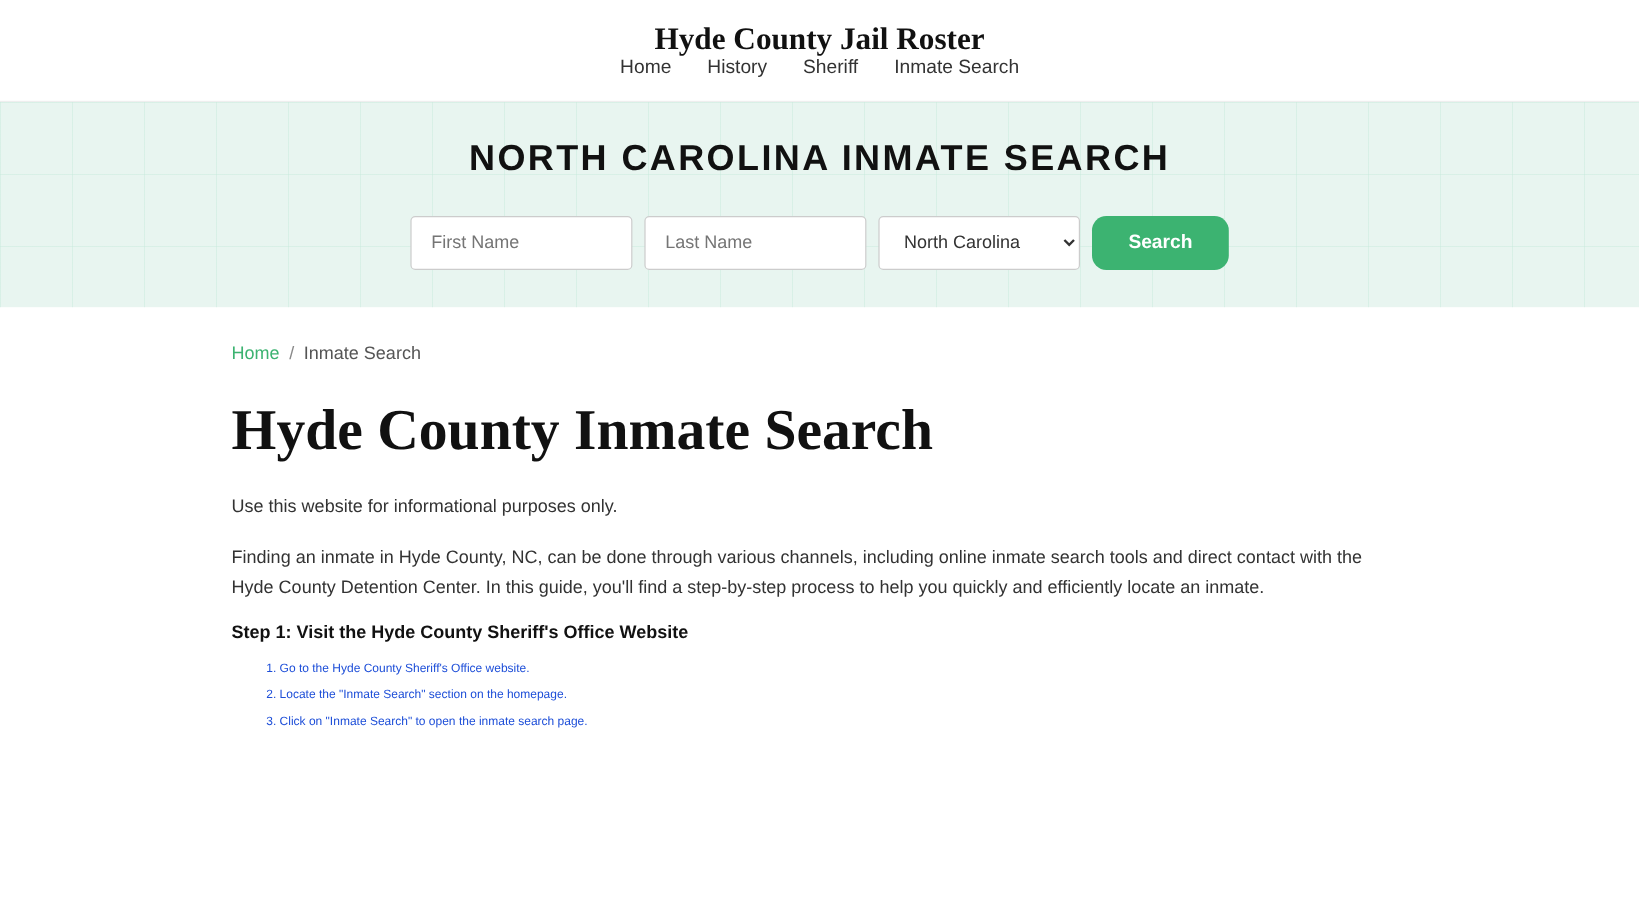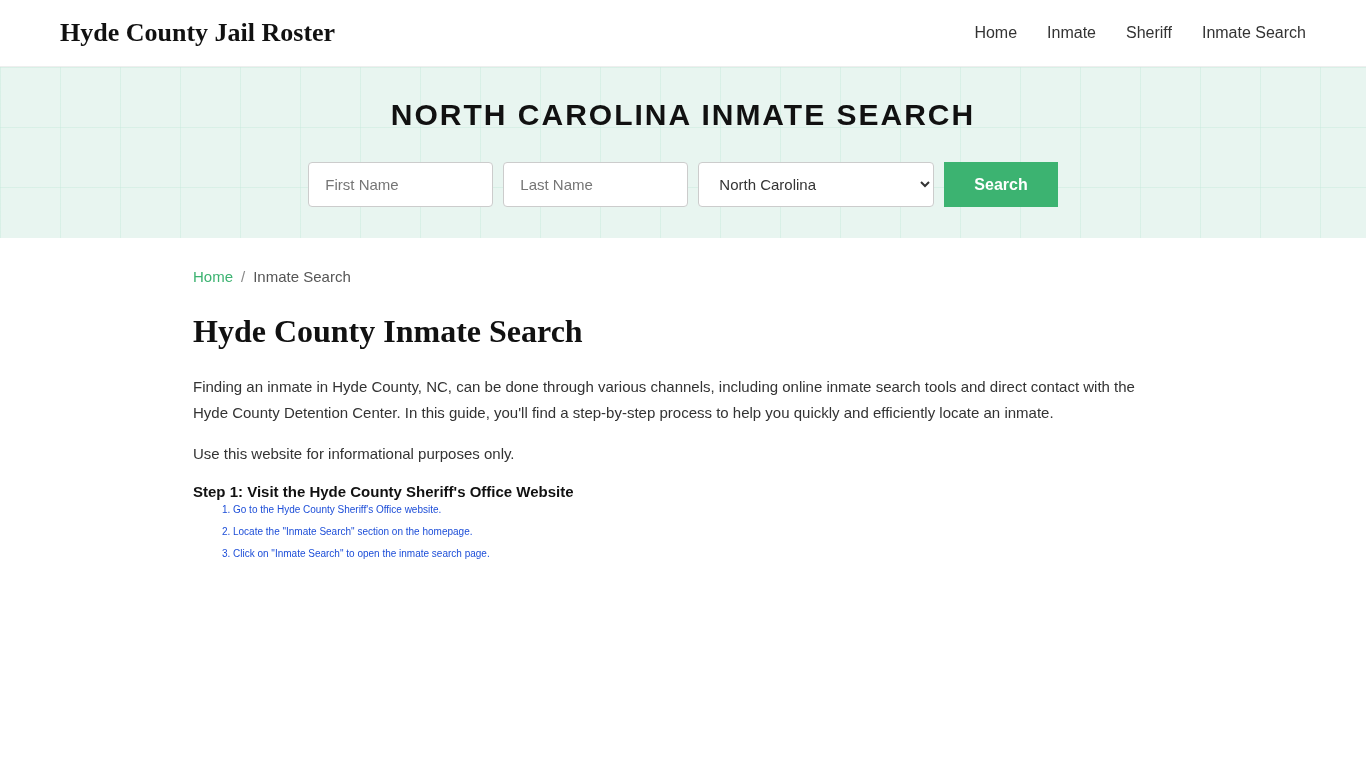--- a/index.html
+++ b/index.html
@@ -10,24 +10,25 @@
     body {
       font-family: Georgia, 'Times New Roman', serif;
       font-size: 16px;
       color: #333;
       background: #fff;
     }
     
     .header {
       display: flex;
       align-items: center;
-      justify-content: space-between;
+      justify-content: flex-end;
       padding: 18px 60px;
       border-bottom: 1px solid #eee;
       background: #fff;
+      flex-direction: column;
     }
     .site-title {
       font-size: 26px;
       font-weight: 900;
       color: #111;
       font-family: Georgia, serif;
     }
     .nav {
       display: flex;
       gap: 30px;
@@ -72,33 +73,33 @@
       width: 185px;
       font-family: Arial, sans-serif;
       color: #999;
       outline: none;
     }
     .search-form select {
       padding: 12px 16px;
       border: 1px solid #ccc;
       border-radius: 4px;
       font-size: 15px;
-      width: 236px;
+      width: 168px;
       font-family: Arial, sans-serif;
       color: #333;
       background: #fff;
       outline: none;
       cursor: pointer;
     }
     .search-btn {
       padding: 12px 30px;
       background-color: #3cb371;
       color: #fff;
       border: none;
-      border-radius: 0;
+      border-radius: 12px;
       font-size: 16px;
       font-family: Arial, sans-serif;
       cursor: pointer;
       font-weight: 600;
     }
     
     .main-content {
       max-width: 1100px;
       margin: 0 auto;
       padding: 30px 60px 60px;
@@ -115,21 +116,21 @@
     }
     .breadcrumb a {
       color: #3cb371;
       text-decoration: none;
     }
     .breadcrumb-separator {
       color: #888;
     }
     
     .page-heading {
-      font-size: 32px;
+      font-size: 48px;
       font-weight: 900;
       color: #111;
       margin-bottom: 24px;
       font-family: Georgia, serif;
     }
     
     .body-text {
       font-family: Arial, sans-serif;
       font-size: 15px;
       line-height: 1.7;
@@ -143,20 +144,21 @@
       font-weight: 600;
       text-decoration: none;
       display: inline-block;
       margin-bottom: 20px;
     }
     .step-heading {
       font-size: 15px;
       font-weight: 700;
       font-family: Arial, sans-serif;
       color: #111;
+      margin-bottom: 12px;
     }
     .step-list {
       font-family: Liberation Sans, sans-serif;
       font-size: 10px;
       line-height: 2;
       color: #1d4ed8;
       padding-left: 40px;
     }
     .step-list li {
       margin-bottom: 2px;
@@ -166,21 +168,21 @@
 <body>
 
 <header class="header">
   <div class="site-title">Hyde County Jail Roster</div>
   <nav>
     <ul class="nav">
       <li>
         <a href="#">Home</a>
       </li>
       <li>
-        <a href="#">Inmate</a>
+        <a href="#">History</a>
       </li>
       <li>
         <a href="#">Sheriff</a>
       </li>
       <li>
         <a href="#">Inmate Search</a>
       </li>
     </ul>
   </nav>
 </header>
@@ -213,22 +215,22 @@
   <div class="breadcrumb">
     <a href="#">Home</a>
     <span class="breadcrumb-separator">/</span>
     <span>Inmate Search</span>
   </div>
 
   
   <h2 class="page-heading">Hyde County Inmate Search</h2>
 
   
+  <p class="body-text">Use this website for informational purposes only.</p>
   <p class="body-text">Finding an inmate in Hyde County, NC, can be done through various channels, including online inmate search tools and direct contact with the Hyde County Detention Center. In this guide, you'll find a step-by-step process to help you quickly and efficiently locate an inmate.</p>
-  <p class="body-text">Use this website for informational purposes only.</p>
 
   
 
   
   <p class="step-heading">Step 1: Visit the Hyde County Sheriff's Office Website</p>
   <ol class="step-list">
     <li>Go to the Hyde County Sheriff's Office website.</li>
     <li>Locate the "Inmate Search" section on the homepage.</li>
     <li>Click on "Inmate Search" to open the inmate search page.</li>
   </ol>

